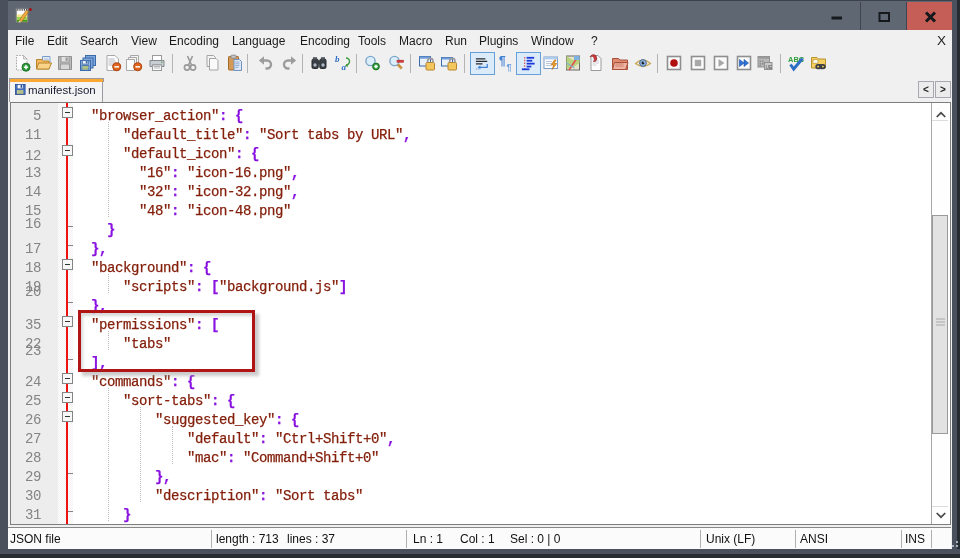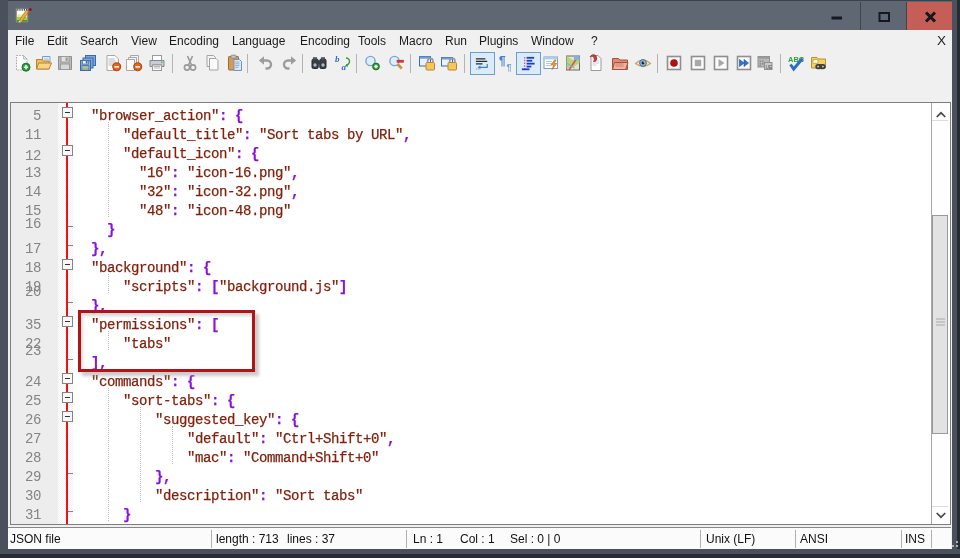--- a/index.html
+++ b/index.html
@@ -297,20 +297,35 @@
           <g fill="#1a3ad8">
             <rect x="7" y="2" width="8" height="1.9"></rect>
             <rect x="7" y="5.1" width="6" height="1.9"></rect>
             <rect x="7" y="8.2" width="8.5" height="1.9"></rect>
             <rect x="7" y="11.3" width="5" height="1.9"></rect>
             <rect x="2" y="14.2" width="8" height="1.9"></rect>
           </g>
         </svg>
       </div>
 </div>
+<div id="tabbar">
+<div id="tab1">
+        <div class="orange"></div>
+<div class="abs" style="left:5px;top:6px"><svg width="14" height="14" viewBox="0 0 18 18">
+            <rect x="0.5" y="0.5" width="12.5" height="13" fill="#4a77cc" stroke="#20448e"></rect>
+            <rect x="2.8" y="0.8" width="7.6" height="5.4" fill="#f2f6fc" stroke="#20448e" stroke-width="0.6"></rect>
+            <rect x="7.2" y="1.4" width="1.9" height="3.4" fill="#20448e"></rect>
+            <rect x="2.2" y="7.6" width="9" height="5.4" fill="#dde6b8" stroke="#20448e" stroke-width="0.6"></rect>
+            <path d="M3.2 9h7M3.2 10.5h7M3.2 12h7" stroke="#7a8a4a" stroke-width="0.7"></path>
+          </svg></div>
+<span class="lbl">manifest.json</span>
+</div>
+<div class="navbtn" style="left:910px">&lt;</div>
+<div class="navbtn" style="left:927px">&gt;</div>
+</div>
 <div id="editor">
 <div id="lncol"></div>
       <div id="foldcol"></div>
       <div id="redline"></div>
 <div class="guide" style="left:97px;top:19px;height:95px"></div>
 <div class="guide" style="left:97px;top:171px;height:19px"></div>
 <div class="guide" style="left:97px;top:228px;height:19px"></div>
 <div class="guide" style="left:97px;top:285px;height:133px"></div>
 <div class="guide" style="left:129px;top:304px;height:95px"></div>
 <div class="guide" style="left:161px;top:323px;height:38px"></div>

